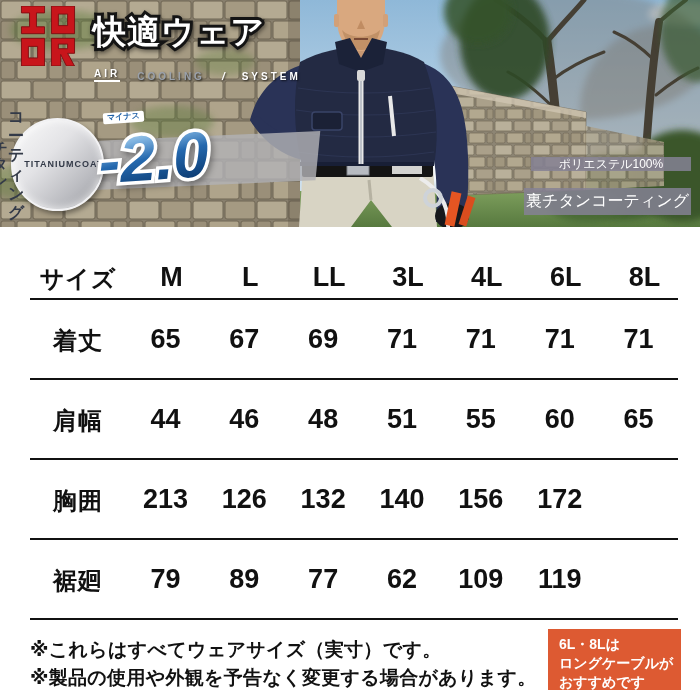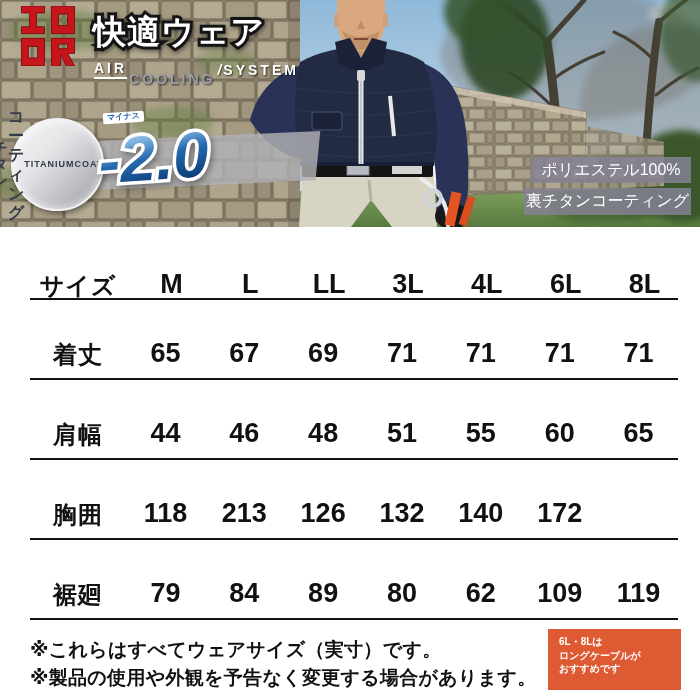--- a/index.html
+++ b/index.html
@@ -7,22 +7,22 @@
         font-family:"Liberation Sans","DejaVu Sans",sans-serif;}
 
   
   .photo{position:absolute;left:0;top:0;width:700px;height:227px;overflow:hidden;}
   .photo-svg{position:absolute;left:0;top:0;width:700px;height:227px;display:block;}
 
   
   .logo-mark{position:absolute;left:10px;top:6px;width:76px;height:60px;}
   .logo-title{position:absolute;left:90px;top:6px;width:186px;height:48px;
               filter:drop-shadow(1px 2px 2px rgba(0,0,0,.45));}
-  .logo-sub{position:absolute;left:94px;top:52px;display:flex;align-items:center;gap:2px;
-            font-size:14px;font-weight:bold;letter-spacing:3px;
+  .logo-sub{position:absolute;left:94px;top:52px;display:flex;align-items:flex-end;gap:17px;
+            font-size:10px;font-weight:bold;letter-spacing:3px;
             text-shadow:1px 1px 2px rgba(0,0,0,.7);}
   .logo-sub .air{color:#fff;border-bottom:2px solid #fff;padding-bottom:1px;}
   .logo-sub .cooling{color:#9aa1ab;margin-top:19px;}
   .logo-sub .slash{color:#fff;font-style:italic;letter-spacing:0;}
   .logo-sub .system{color:#fff;}
 
   
   .circle-badge{position:absolute;left:11px;top:118px;width:93px;height:93px;border-radius:50%;
     background:linear-gradient(135deg,#fbfbfb 0%,#e3e3e6 40%,#b9babf 75%,#97989d 100%);
     border:2px solid #f2f2f4;box-shadow:2px 3px 5px rgba(0,0,0,.4), inset 0 0 8px rgba(255,255,255,.8);
@@ -38,39 +38,39 @@
     background:rgba(177,177,181,.82);transform:rotate(-2.5deg) skewX(-8deg);}
   .minus-svg{position:absolute;left:92px;top:100px;width:170px;height:102px;
     filter:drop-shadow(2px 3px 3px rgba(0,0,0,.35));}
   .minus-label{position:absolute;left:103px;top:112px;background:#fff;color:#1d5fa6;
     font-size:8px;font-weight:bold;padding:1px 4px;border-radius:2px;transform:rotate(-4deg);
     line-height:1.1;}
 
   
   .mat-badge{position:absolute;background:rgba(133,129,148,.85);color:#fff;
     display:flex;align-items:center;justify-content:center;font-weight:500;}
-  .mat-badge.material{left:531px;top:157px;width:160px;height:26px;font-size:16px;}
+  .mat-badge.material{left:531px;top:157px;width:160px;height:14px;font-size:12px;}
   .mat-badge.lining{left:524px;top:188px;width:167px;height:27px;font-size:16px;}
 
   
   .spec{position:absolute;left:0;top:227px;width:700px;}
   .t-row{display:grid;grid-template-columns:96px repeat(7,1fr);align-items:end;
          margin:0 22px 0 30px;border-bottom:2px solid #111;box-sizing:border-box;}
-  .t-row.head{height:73px;gap:12px;}
-  .t-row.data{height:80px;padding-bottom:11px;}
+  .t-row.head{height:73px;padding-bottom:7px;gap:12px;}
+  .t-row.data{height:80px;padding-bottom:25px;}
   .t-cell{text-align:center;font-weight:bold;color:#111;font-size:27px;line-height:1;}
   .t-cell.lab{font-size:24px;letter-spacing:1px;}
 
   
   .notes{position:absolute;left:30px;top:636px;font-size:19px;font-weight:bold;color:#111;
          line-height:1.45;letter-spacing:.3px;}
 
   
   .rec-badge{position:absolute;left:548px;top:629px;width:133px;height:61px;background:#dd5a32;
-    color:#fff;font-size:10px;font-weight:bold;line-height:1.35;box-sizing:border-box;
+    color:#fff;font-size:14px;font-weight:bold;line-height:1.35;box-sizing:border-box;
     padding:6px 4px 0 11px;}
 </style>
 </head>
 <body>
 
 <div class="page">
 
   <div class="photo">
     <svg class="photo-svg" viewBox="0 0 700 227" preserveAspectRatio="none">
       <defs>
@@ -275,34 +275,33 @@
       <div class="t-cell">46</div>
       <div class="t-cell">48</div>
       <div class="t-cell">51</div>
       <div class="t-cell">55</div>
       <div class="t-cell">60</div>
       <div class="t-cell">65</div>
     </div>
 
     <div class="t-row data">
       <div class="t-cell lab">胸囲</div>
-      <div class="t-cell">118</div>
       <div class="t-cell">213</div>
       <div class="t-cell">126</div>
       <div class="t-cell">132</div>
       <div class="t-cell">140</div>
+      <div class="t-cell">156</div>
       <div class="t-cell">172</div>
     </div>
 
     <div class="t-row data">
       <div class="t-cell lab">裾廻</div>
       <div class="t-cell">79</div>
-      <div class="t-cell">84</div>
       <div class="t-cell">89</div>
-      <div class="t-cell">80</div>
+      <div class="t-cell">77</div>
       <div class="t-cell">62</div>
       <div class="t-cell">109</div>
       <div class="t-cell">119</div>
     </div>
   </div>
 
   <div class="notes">
     <div>※これらはすべてウェアサイズ（実寸）です。</div>
     <div>※製品の使用や外観を予告なく変更する場合があります。</div>
   </div>

